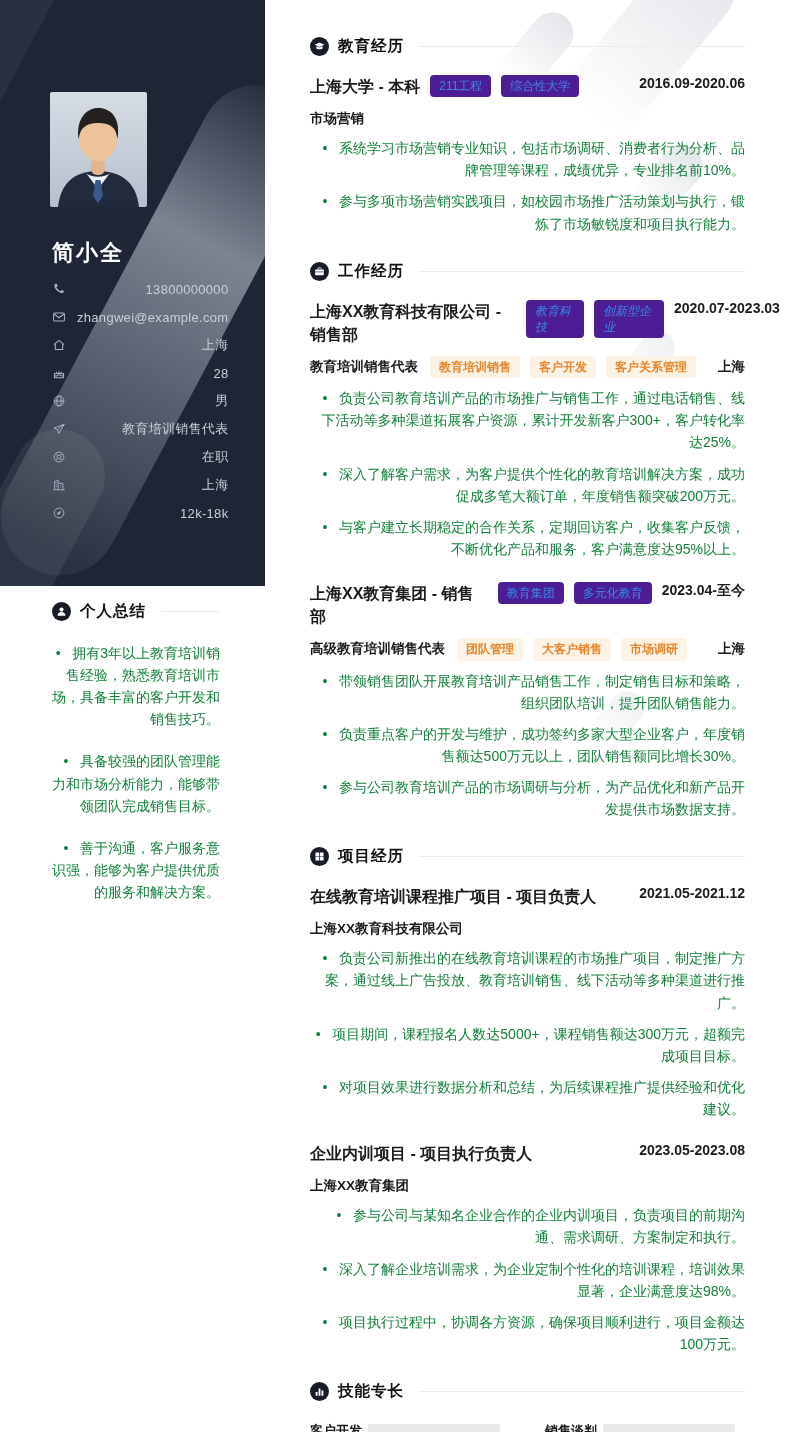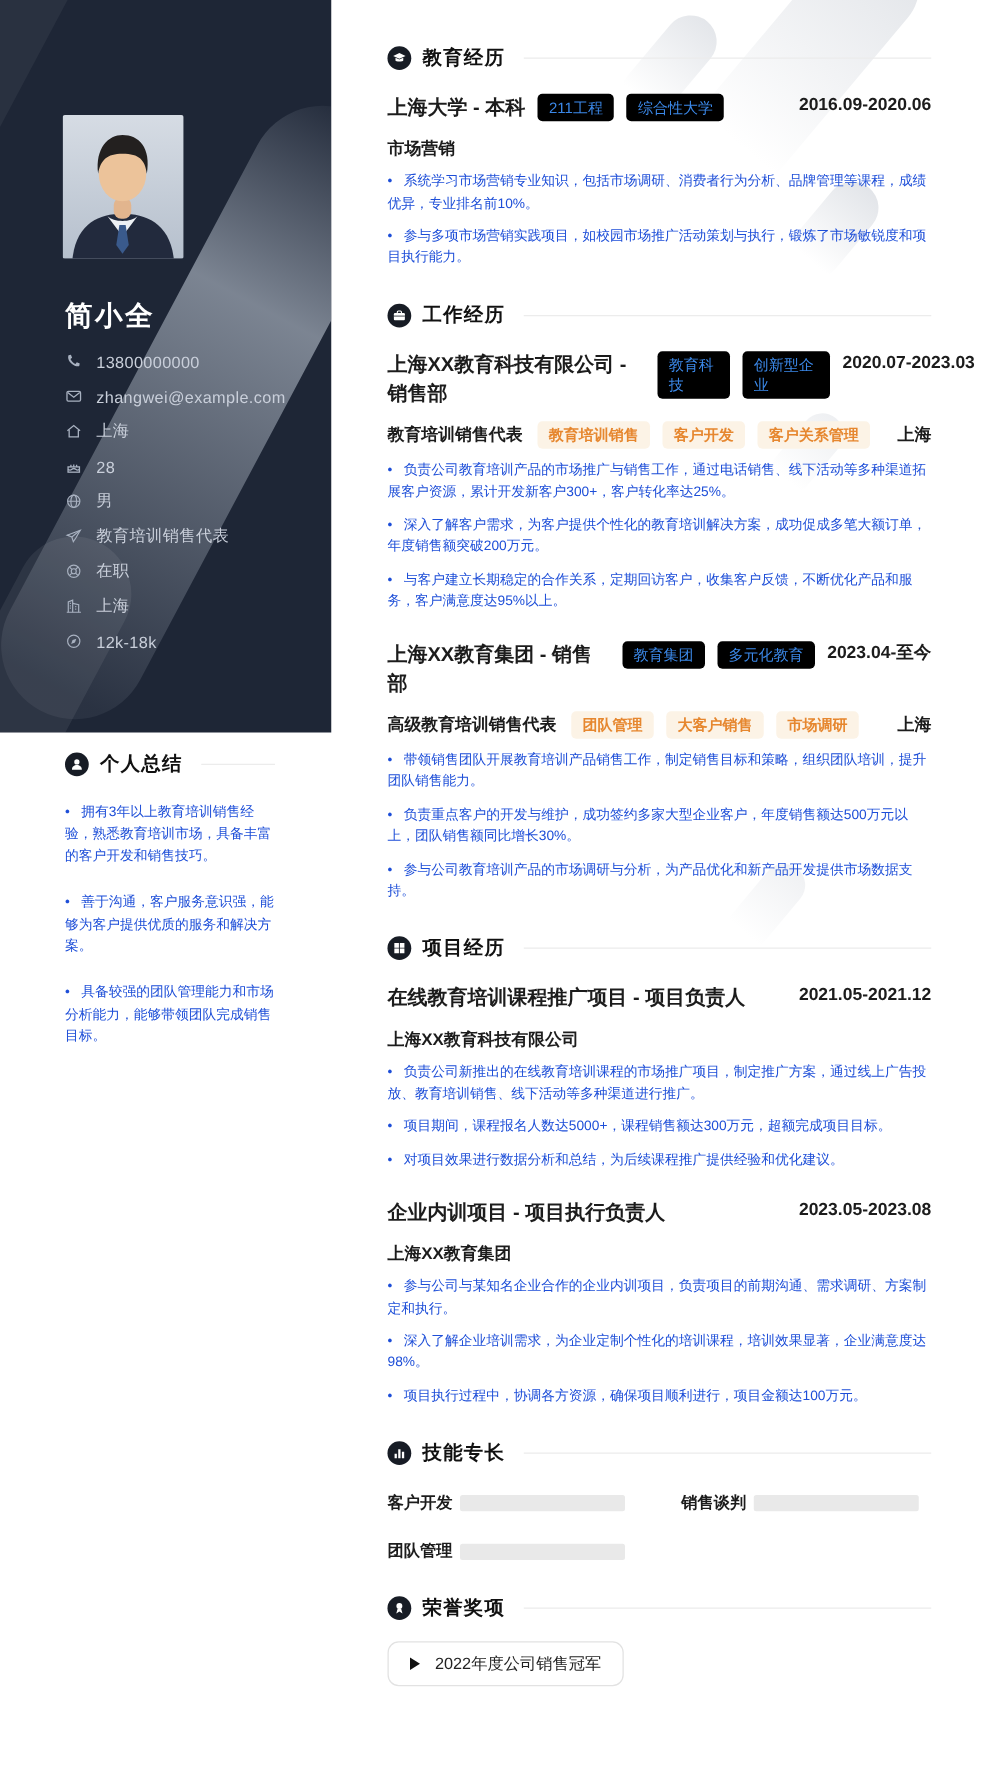--- a/index.html
+++ b/index.html
@@ -22,21 +22,21 @@
               transform:rotate(28deg);
               background:linear-gradient(to bottom, rgba(150,159,172,0.05) 0%, rgba(150,159,172,0.78) 32%, rgba(150,159,172,0.10) 96%); }
   .sb-band2 { position:absolute; left:-24px; top:420px; width:92px; height:250px; border-radius:46px;
               transform:rotate(28deg); background:rgba(255,255,255,0.07); }
   .sb-band3 { position:absolute; left:-36px; top:-90px; width:72px; height:230px; border-radius:36px;
               transform:rotate(28deg); background:rgba(255,255,255,0.05); }
   .photo { position:absolute; left:50px; top:92px; width:97px; height:115px; border-radius:2px; overflow:hidden; }
   .photo svg { display:block; }
   .sb-name { position:absolute; left:52px; top:238px; font-size:22px; font-weight:bold; color:#ffffff; letter-spacing:2px; }
   .contacts { position:absolute; left:52px; top:282px; }
-  .c-row { display:flex; align-items:center; gap:11px; margin-bottom:14px; height:14px; }
+  .c-row { display:flex; align-items:center; gap:11px; margin-bottom:14px; height:14px;justify-content:space-between; }
   .c-row .cicon { width:14px; height:14px; color:#a8b1c0; flex:none; display:flex; }
   .c-row .ctext { font-size:13px; color:#c9cfda; letter-spacing:.3px; white-space:nowrap; }
 
   
   .sec-head { display:flex; align-items:center; gap:9px; }
   .sec-icon { width:19px; height:19px; border-radius:50%; background:#171c25; display:flex; align-items:center; justify-content:center; flex:none; }
   .sec-title { font-size:15.5px; font-weight:bold; color:#111; letter-spacing:1px; white-space:nowrap; }
   .sec-line { flex:1; height:1px; background:#ececec; margin-left:6px; }
 
   
@@ -48,32 +48,32 @@
   .section { margin-bottom:26px; }
   .sec-body { margin-top:18px; }
 
   .item-row { display:flex; align-items:flex-start; gap:10px; }
   .item-title { font-weight:bold; font-size:16px; color:#1c1c1c; line-height:1.45; }
   .item-date { margin-left:auto; font-weight:bold; font-size:14px; color:#1c1c1c; white-space:nowrap; }
   .company-w { width:206px; flex:none; }
 
   .tagrow { display:flex; gap:10px; align-items:flex-start; }
   .tag { font-size:12px; padding:3px 9px; border-radius:4px; line-height:1.35; }
-  .tag-blue { background:#000000; color:#3b88e8; white-space:nowrap; }
-  .tag-blue.wrap { white-space:normal; }
+  .tag-blue { background:#4c1d95; color:#3b88e8; white-space:nowrap; }
+  .tag-blue.wrap { white-space:normal;font-style:italic; }
   .w56 { width:58px; } .w68 { width:70px; }
   .tag-orange { background:#fcf3e6; color:#e6872f; font-weight:bold; white-space:nowrap; }
 
   .pos-row { display:flex; align-items:center; gap:12px; margin-top:10px; }
   .pos-title { font-weight:bold; font-size:13.5px; color:#1c1c1c; white-space:nowrap; }
   .pos-loc { margin-left:auto; font-weight:bold; font-size:13.5px; color:#1c1c1c; }
 
   .sub-title { font-weight:bold; font-size:13.5px; color:#1c1c1c; margin-top:12px; }
 
-  .blt { font-size:11px; color:#1d4ed8; line-height:1.58; margin-top:9px; }
+  .blt { font-size:14px; color:#15803d; line-height:1.58; margin-top:9px;text-align:right; }
   .blt::before { content:"\2022\00a0\00a0\00a0"; }
   .bullets { margin-top:4px; }
   .job { margin-bottom:22px;margin-top:12px; }
   .job:last-child, .proj:last-child { margin-bottom:0; }
   .proj { margin-bottom:22px; }
 
   
   .skills-wrap { display:flex; flex-wrap:wrap; column-gap:45px; row-gap:21px; margin-top:20px; }
   .skill { display:flex; align-items:center; width:190px; }
   .skill-label { font-weight:bold; font-size:13px; color:#1c1c1c; width:58px; flex:none; }
@@ -215,22 +215,22 @@
       <span class="sec-icon">
         <svg viewBox="0 0 12 12" width="11" height="11">
             <circle cx="6" cy="3.9" r="2.3" fill="#fff"></circle>
             <path d="M1.7 10.6c0-2.6 2-4 4.3-4s4.3 1.4 4.3 4z" fill="#fff"></path>
           </svg>
       </span>
       <span class="sec-title">个人总结</span>
       <span class="sec-line"></span>
     </div>
     <p class="blt">拥有3年以上教育培训销售经验，熟悉教育培训市场，具备丰富的客户开发和销售技巧。</p>
+    <p class="blt">具备较强的团队管理能力和市场分析能力，能够带领团队完成销售目标。</p>
     <p class="blt">善于沟通，客户服务意识强，能够为客户提供优质的服务和解决方案。</p>
-    <p class="blt">具备较强的团队管理能力和市场分析能力，能够带领团队完成销售目标。</p>
   </section>
 
   <main class="main">
 
     <section class="section">
       <div class="sec-head">
         <span class="sec-icon">
           <svg viewBox="0 0 12 12" width="11" height="11">
               <path d="M6 1.6 11.4 4.1 6 6.6 0.6 4.1Z" fill="#fff"></path>
               <path d="M2.6 5.6v2.5c0 1.1 6.8 1.1 6.8 0V5.6L6 7.2Z" fill="#fff"></path>

